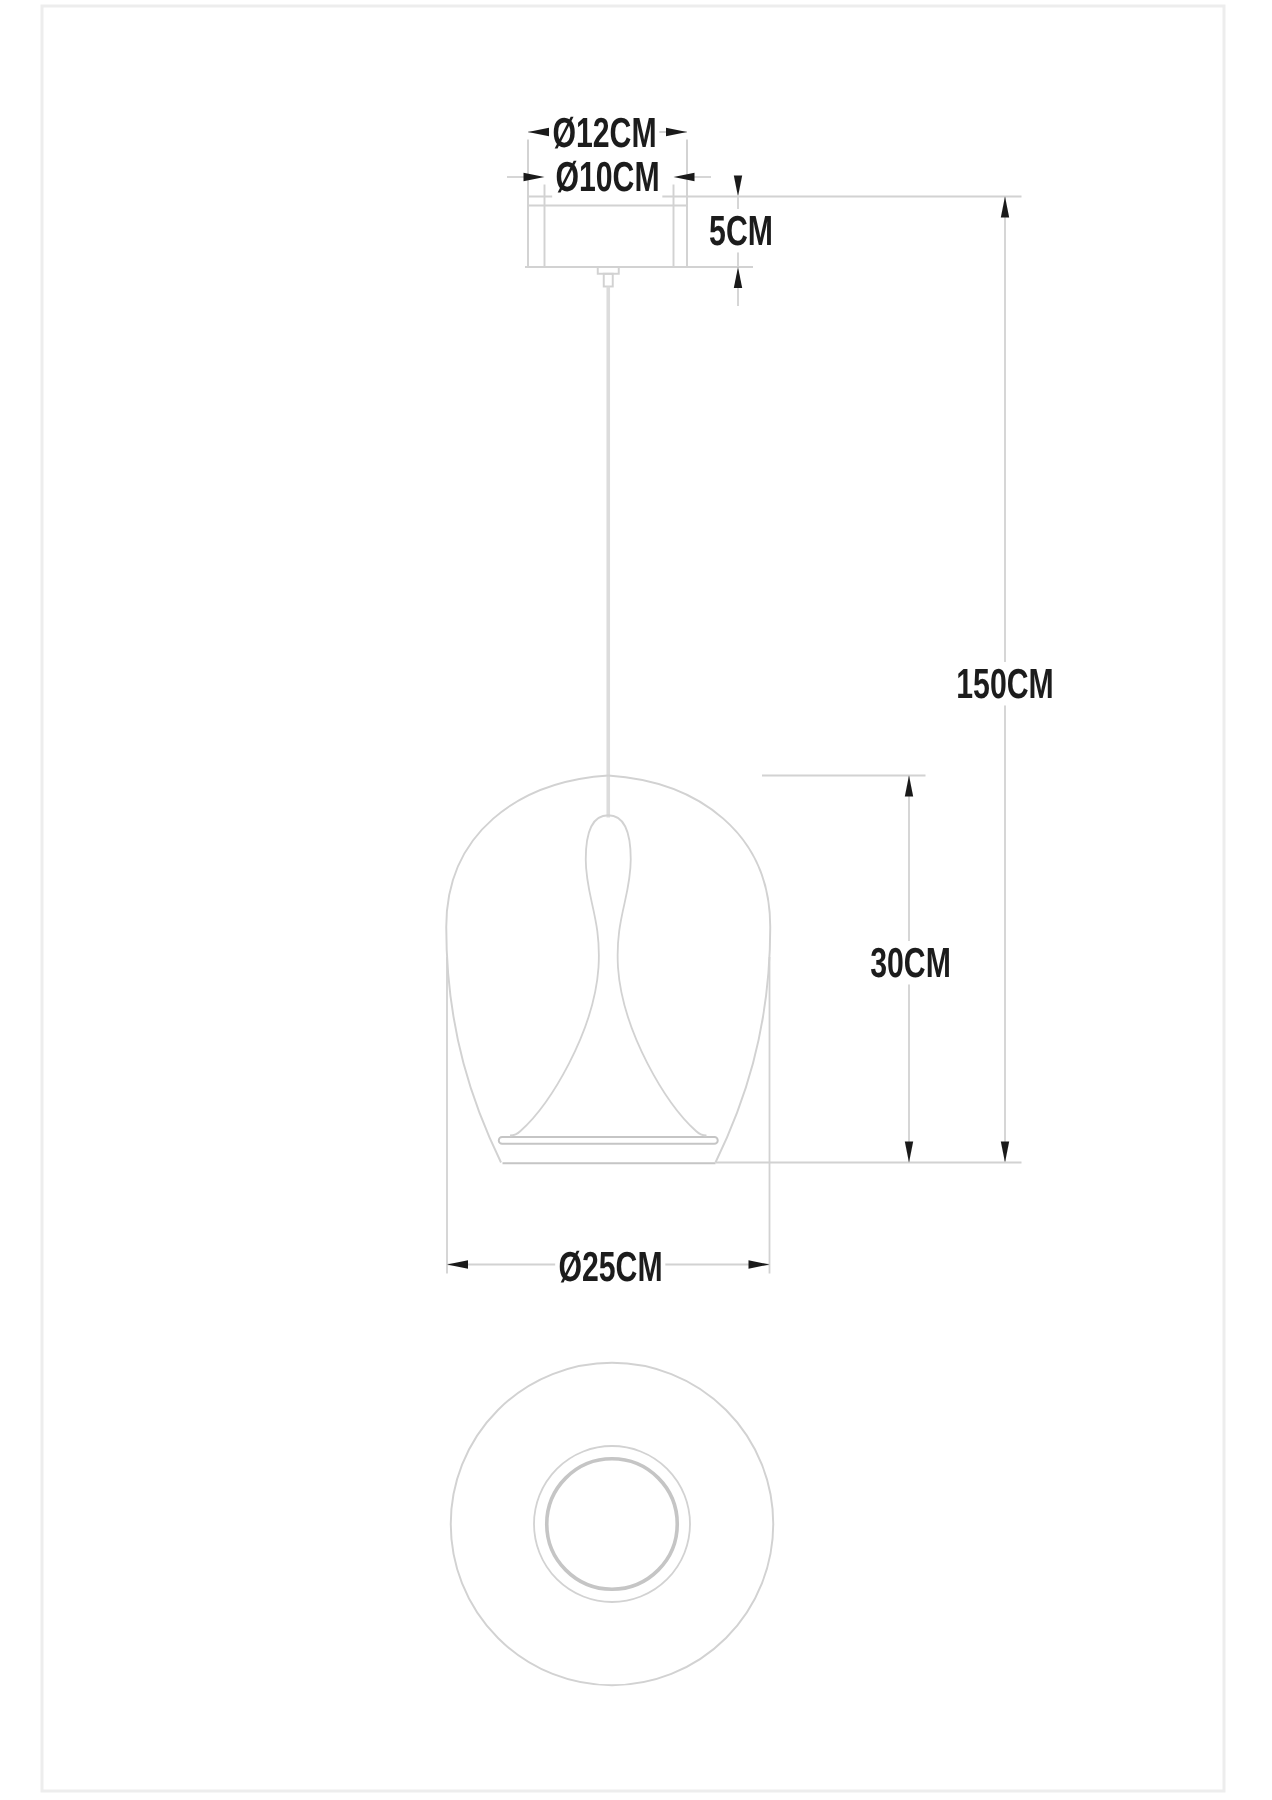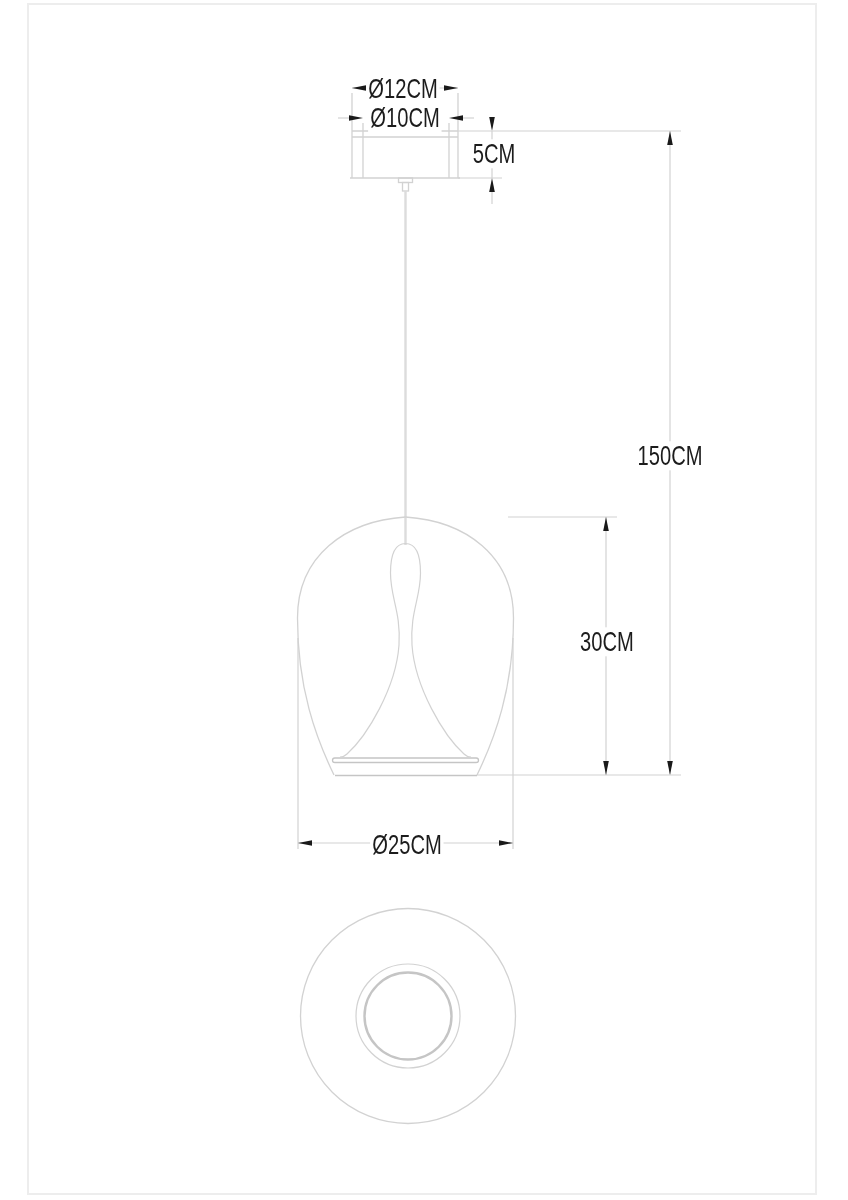--- a/index.html
+++ b/index.html
@@ -2,20 +2,21 @@
 <html style="--background: #ffffff; --page_border: #ededed; --line: #d2d2d2; --line_dark: #c5c5c5; --cable: #dcdcdc; --arrow: #1a1a1a; --text: #1c1c1c;"><head>
 <meta charset="utf-8">
 <style>
   html,body{margin:0;padding:0;background:#fff;}
   .canvas{
     position:relative;
     width:848px;height:1200px;
     background:var(--background,#fff);
     overflow:hidden;
     font-family:"Liberation Sans",sans-serif;
+    font-weight:bold;
   }
   .page-border{
     position:absolute;
     left:27px;top:3px;
     width:790px;height:1192px;
     border:2px solid var(--page_border,#ededed);
     box-sizing:border-box;
   }
   svg{position:absolute;left:0;top:0;}
   .dim-label{

